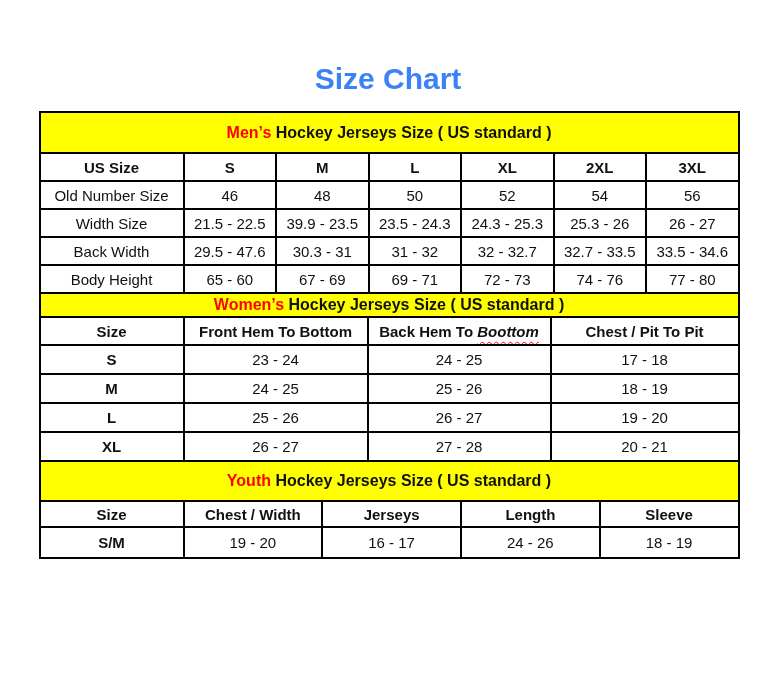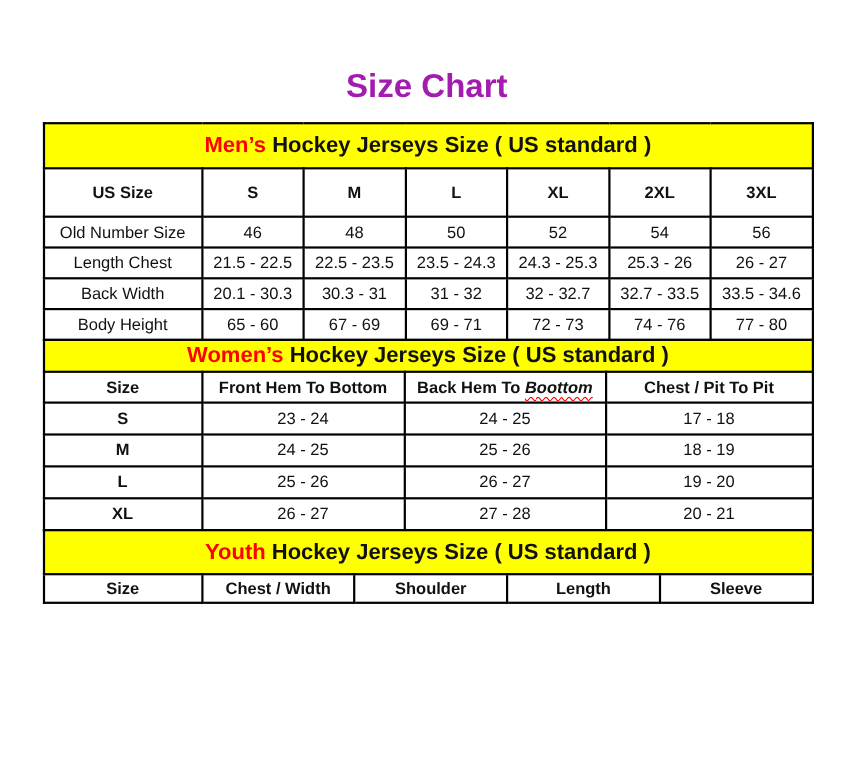--- a/index.html
+++ b/index.html
@@ -9,21 +9,21 @@
     font-family: "Liberation Sans", sans-serif;
     overflow: hidden;
   }
   .page { position: relative; width: 776px; height: 692px; }
 
   .page-title {
     padding-top: 62px;
     text-align: center;
     font-size: 30px;
     font-weight: 700;
-    color: #a21caf;
+    color: #3b82f6;
     letter-spacing: 0px;
   }
 
   .chart-wrap {
     width: 699px;
     margin: 15px auto 0 auto;
   }
 
   table.tbl {
     width: 699px;
@@ -39,32 +39,32 @@
     font-size: 15px;
     color: #111111;
     padding: 2px 3px;
     overflow: hidden;
     white-space: nowrap;
   }
 
   
   tr.band-row th {
     background: #ffff00;
-    font-size: 20px;
+    font-size: 16px;
     font-weight: 700;
     color: #111111;
   }
   .accent { color: #ff0000; }
   .men   tr.band-row { height: 41px; }
   .women tr.band-row { height: 20px; }
   .youth tr.band-row { height: 40px; }
 
   
   tr.hrow th { font-weight: 700; background: #ffffff; }
-  .men   tr.hrow { height: 44px; }
+  .men   tr.hrow { height: 28px; }
   .women tr.hrow { height: 28px; }
   .youth tr.hrow { height: 26px; }
 
   
   .men   tbody[data-rows] tr { height: 28px; }
   .women tbody[data-rows] tr { height: 29px; }
   .youth tbody[data-rows] tr { height: 31px; }
 
   td { font-weight: 400; }
   .women tbody[data-rows] td.rowlabel,
@@ -126,31 +126,31 @@
           <tr>
             <td class="rowlabel">Old Number Size</td>
             <td>46</td>
             <td>48</td>
             <td>50</td>
             <td>52</td>
             <td>54</td>
             <td>56</td>
           </tr>
           <tr>
-            <td class="rowlabel">Length Chest</td>
+            <td class="rowlabel">Width Size</td>
             <td>21.5 - 22.5</td>
-            <td>22.5 - 23.5</td>
+            <td>39.9 - 23.5</td>
             <td>23.5 - 24.3</td>
             <td>24.3 - 25.3</td>
             <td>25.3 - 26</td>
             <td>26 - 27</td>
           </tr>
           <tr>
             <td class="rowlabel">Back Width</td>
-            <td>20.1 - 30.3</td>
+            <td>29.5 - 47.6</td>
             <td>30.3 - 31</td>
             <td>31 - 32</td>
             <td>32 - 32.7</td>
             <td>32.7 - 33.5</td>
             <td>33.5 - 34.6</td>
           </tr>
           <tr>
             <td class="rowlabel">Body Height</td>
             <td>65 - 60</td>
             <td>67 - 69</td>
@@ -216,23 +216,30 @@
           <col class="c-quarter">
           <col class="c-quarter">
       </colgroup>
       <tbody>
         <tr class="band-row">
           <th colspan="5"><span class="accent">Youth</span><span> Hockey Jerseys Size ( US standard )</span></th>
         </tr>
         <tr class="hrow">
           <th>Size</th>
           <th>Chest / Width</th>
-          <th>Shoulder</th>
+          <th>Jerseys</th>
           <th>Length</th>
           <th>Sleeve</th>
         </tr>
       </tbody>
       <tbody data-rows="sections.2.rows">
+          <tr>
+            <td class="rowlabel">S/M</td>
+            <td>19 - 20</td>
+            <td>16 - 17</td>
+            <td>24 - 26</td>
+            <td>18 - 19</td>
+          </tr>
         </tbody>
     </table>
 
   </div>
 </div>
 
 </body></html>

